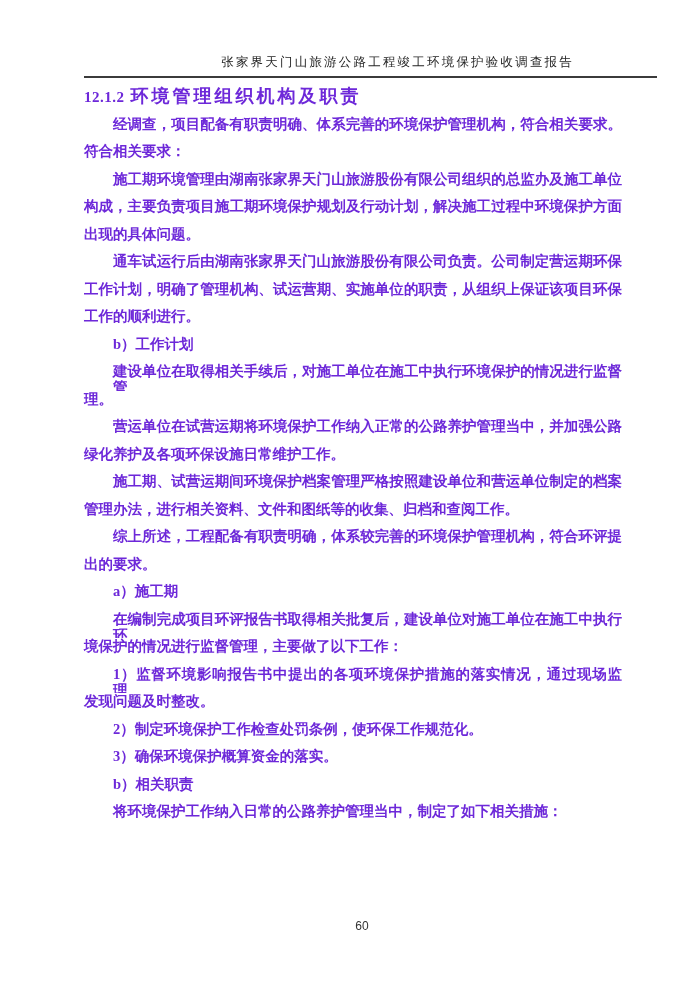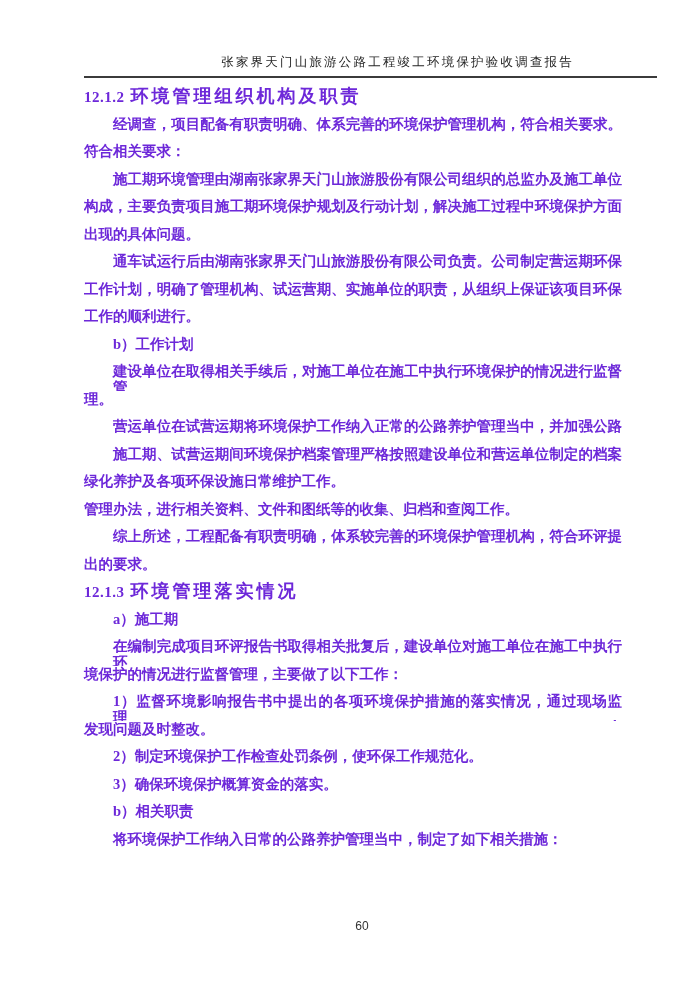--- a/index.html
+++ b/index.html
@@ -92,28 +92,25 @@
       <div class="line indent justify">施工期环境管理由湖南张家界天门山旅游股份有限公司组织的总监办及施工单位</div>
       <div class="line justify">构成，主要负责项目施工期环境保护规划及行动计划，解决施工过程中环境保护方面</div>
       <div class="line">出现的具体问题。</div>
       <div class="line indent justify">通车试运行后由湖南张家界天门山旅游股份有限公司负责。公司制定营运期环保</div>
       <div class="line justify">工作计划，明确了管理机构、试运营期、实施单位的职责，从组织上保证该项目环保</div>
       <div class="line">工作的顺利进行。</div>
       <div class="line indent">b）工作计划</div>
       <div class="line indent justify">建设单位在取得相关手续后，对施工单位在施工中执行环境保护的情况进行监督管</div>
       <div class="line">理。</div>
       <div class="line indent justify">营运单位在试营运期将环境保护工作纳入正常的公路养护管理当中，并加强公路</div>
+      <div class="line">绿化养护及各项环保设施日常维护工作。</div>
       <div class="line indent justify">施工期、试营运期间环境保护档案管理严格按照建设单位和营运单位制定的档案</div>
-      <div class="line">绿化养护及各项环保设施日常维护工作。</div>
       <div class="line">管理办法，进行相关资料、文件和图纸等的收集、归档和查阅工作。</div>
       <div class="line indent justify">综上所述，工程配备有职责明确，体系较完善的环境保护管理机构，符合环评提</div>
       <div class="line">出的要求。</div>
-      <div class="line heading">
-    <span class="h-num">12.1.3</span><span class="h-text">环境管理落实情况</span>
-  </div>
       <div class="line indent">a）施工期</div>
       <div class="line indent justify">在编制完成项目环评报告书取得相关批复后，建设单位对施工单位在施工中执行环</div>
       <div class="line">境保护的情况进行监督管理，主要做了以下工作：</div>
       <div class="line indent justify">1）监督环境影响报告书中提出的各项环境保护措施的落实情况，通过现场监理，</div>
       <div class="line">发现问题及时整改。</div>
       <div class="line indent">2）制定环境保护工作检查处罚条例，使环保工作规范化。</div>
       <div class="line indent">3）确保环境保护概算资金的落实。</div>
       <div class="line indent">b）相关职责</div>
       <div class="line indent">将环境保护工作纳入日常的公路养护管理当中，制定了如下相关措施：</div>
     </div>

